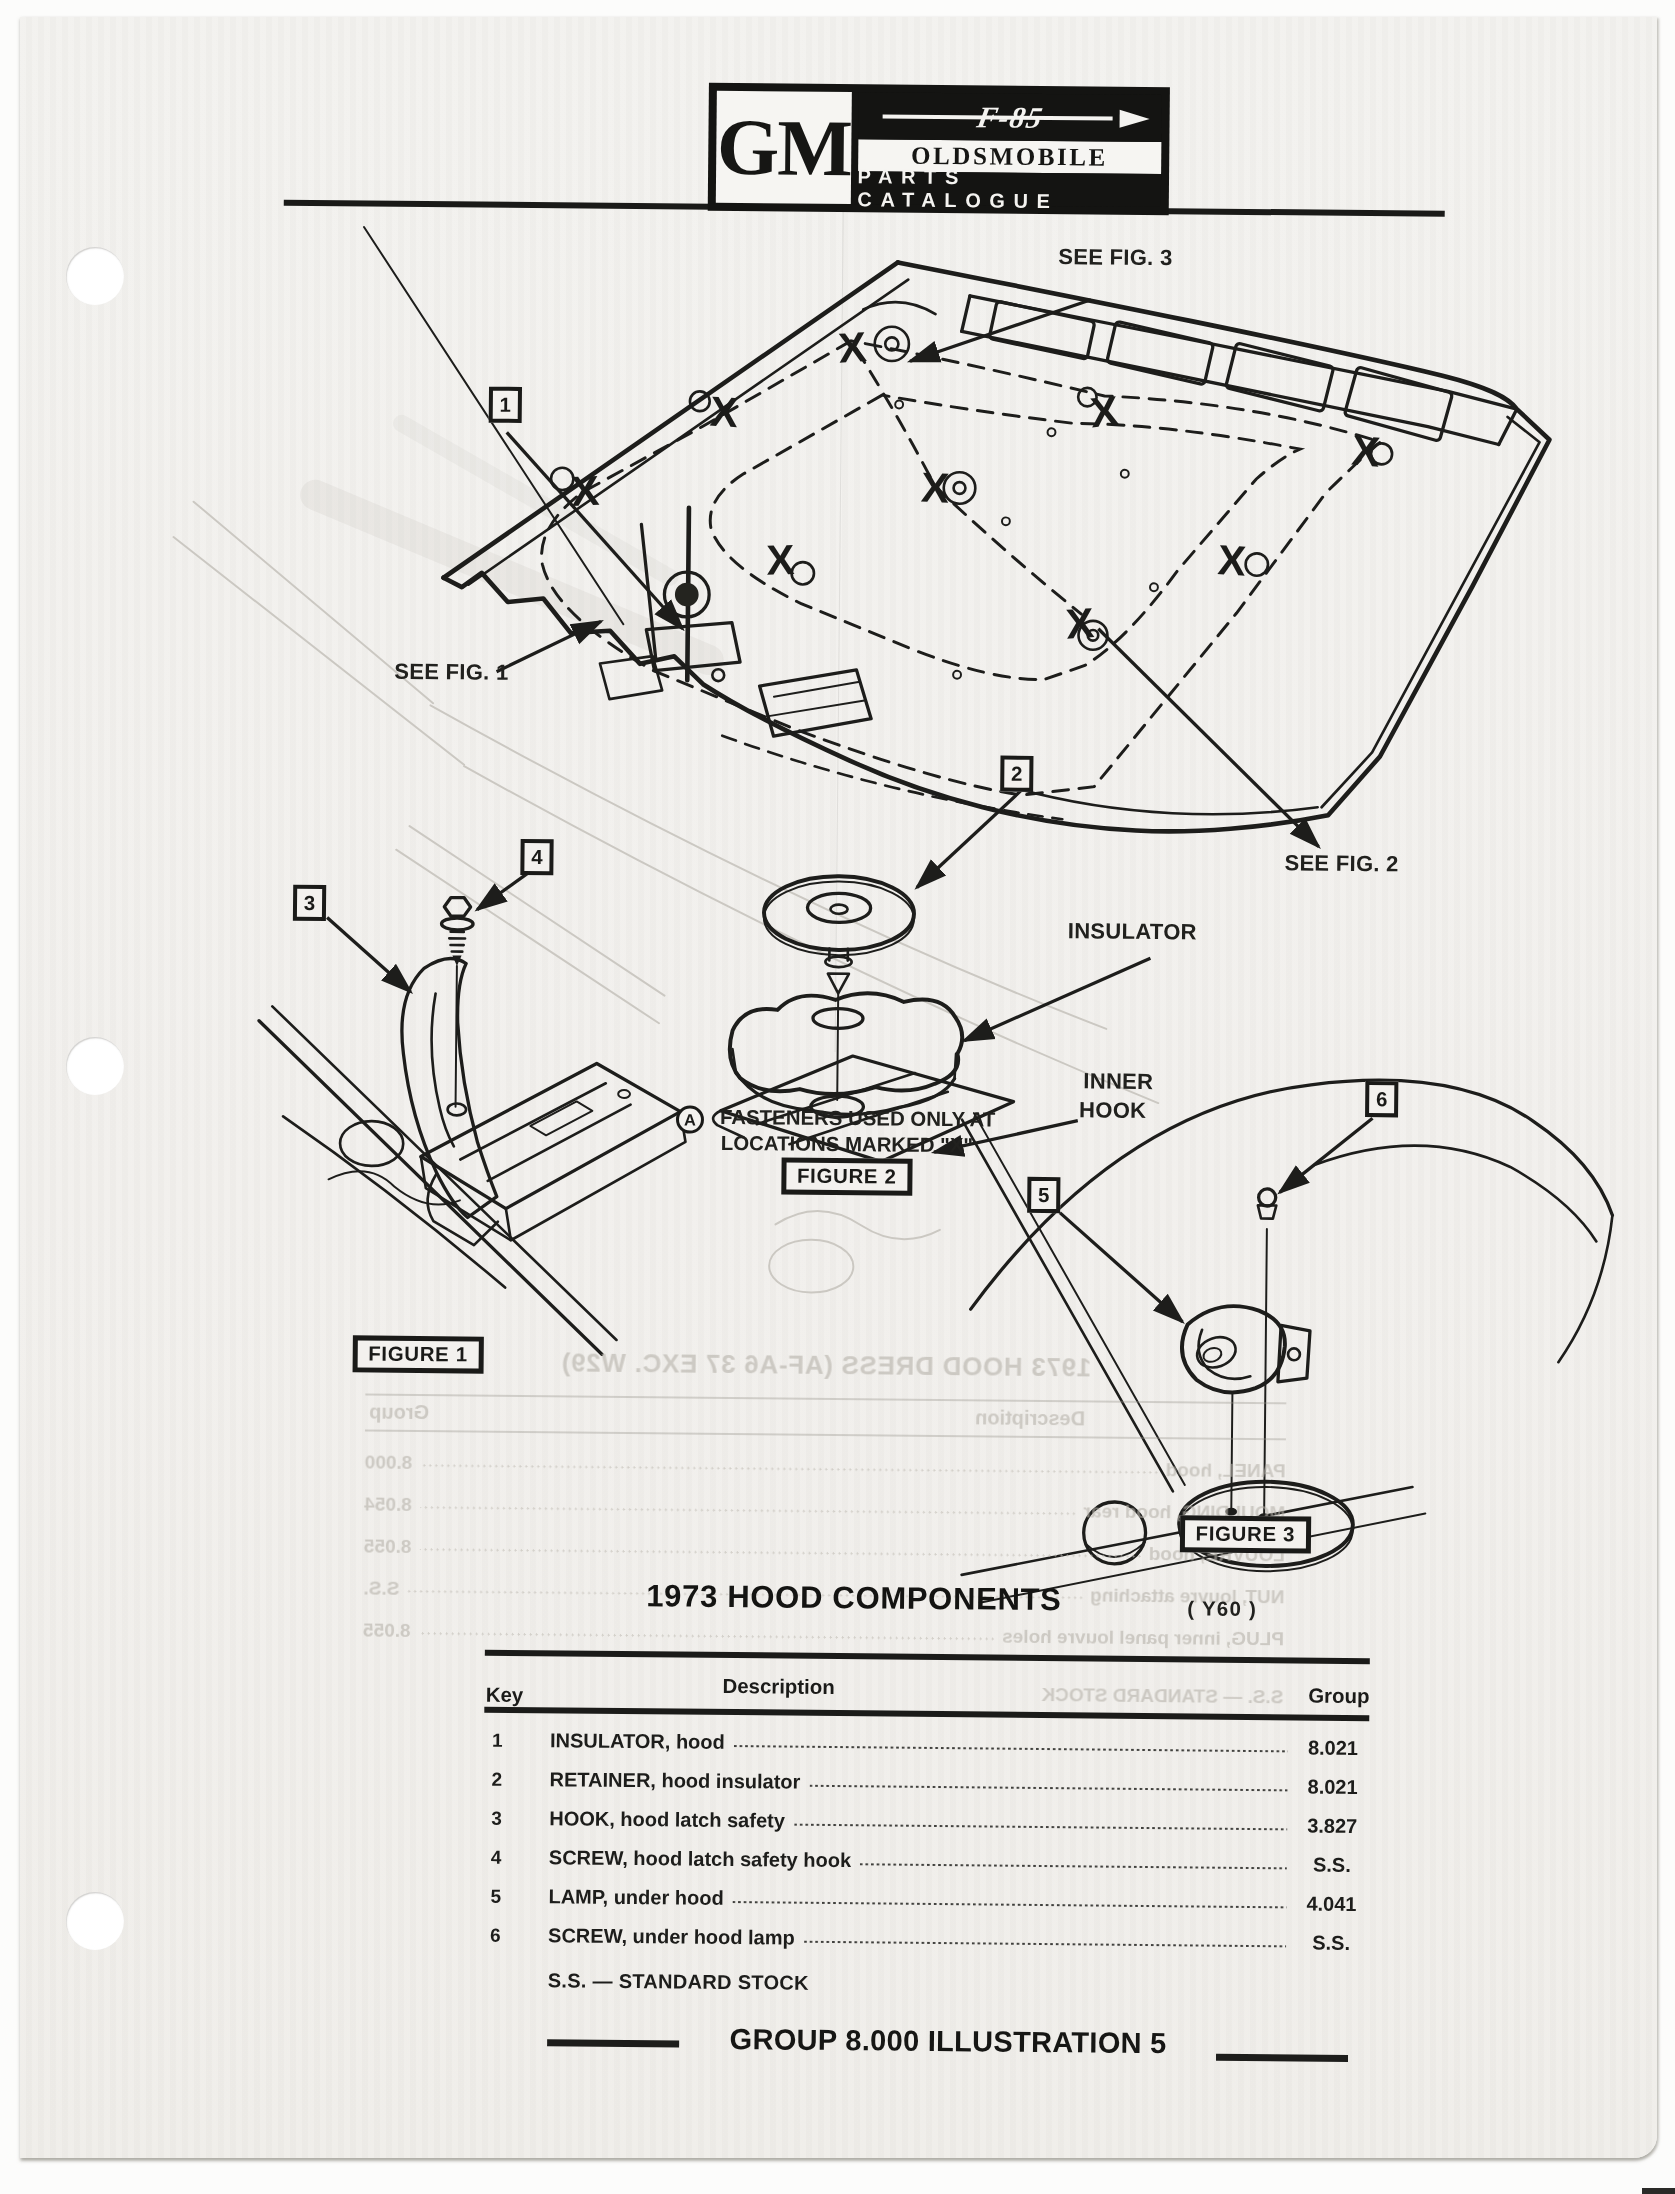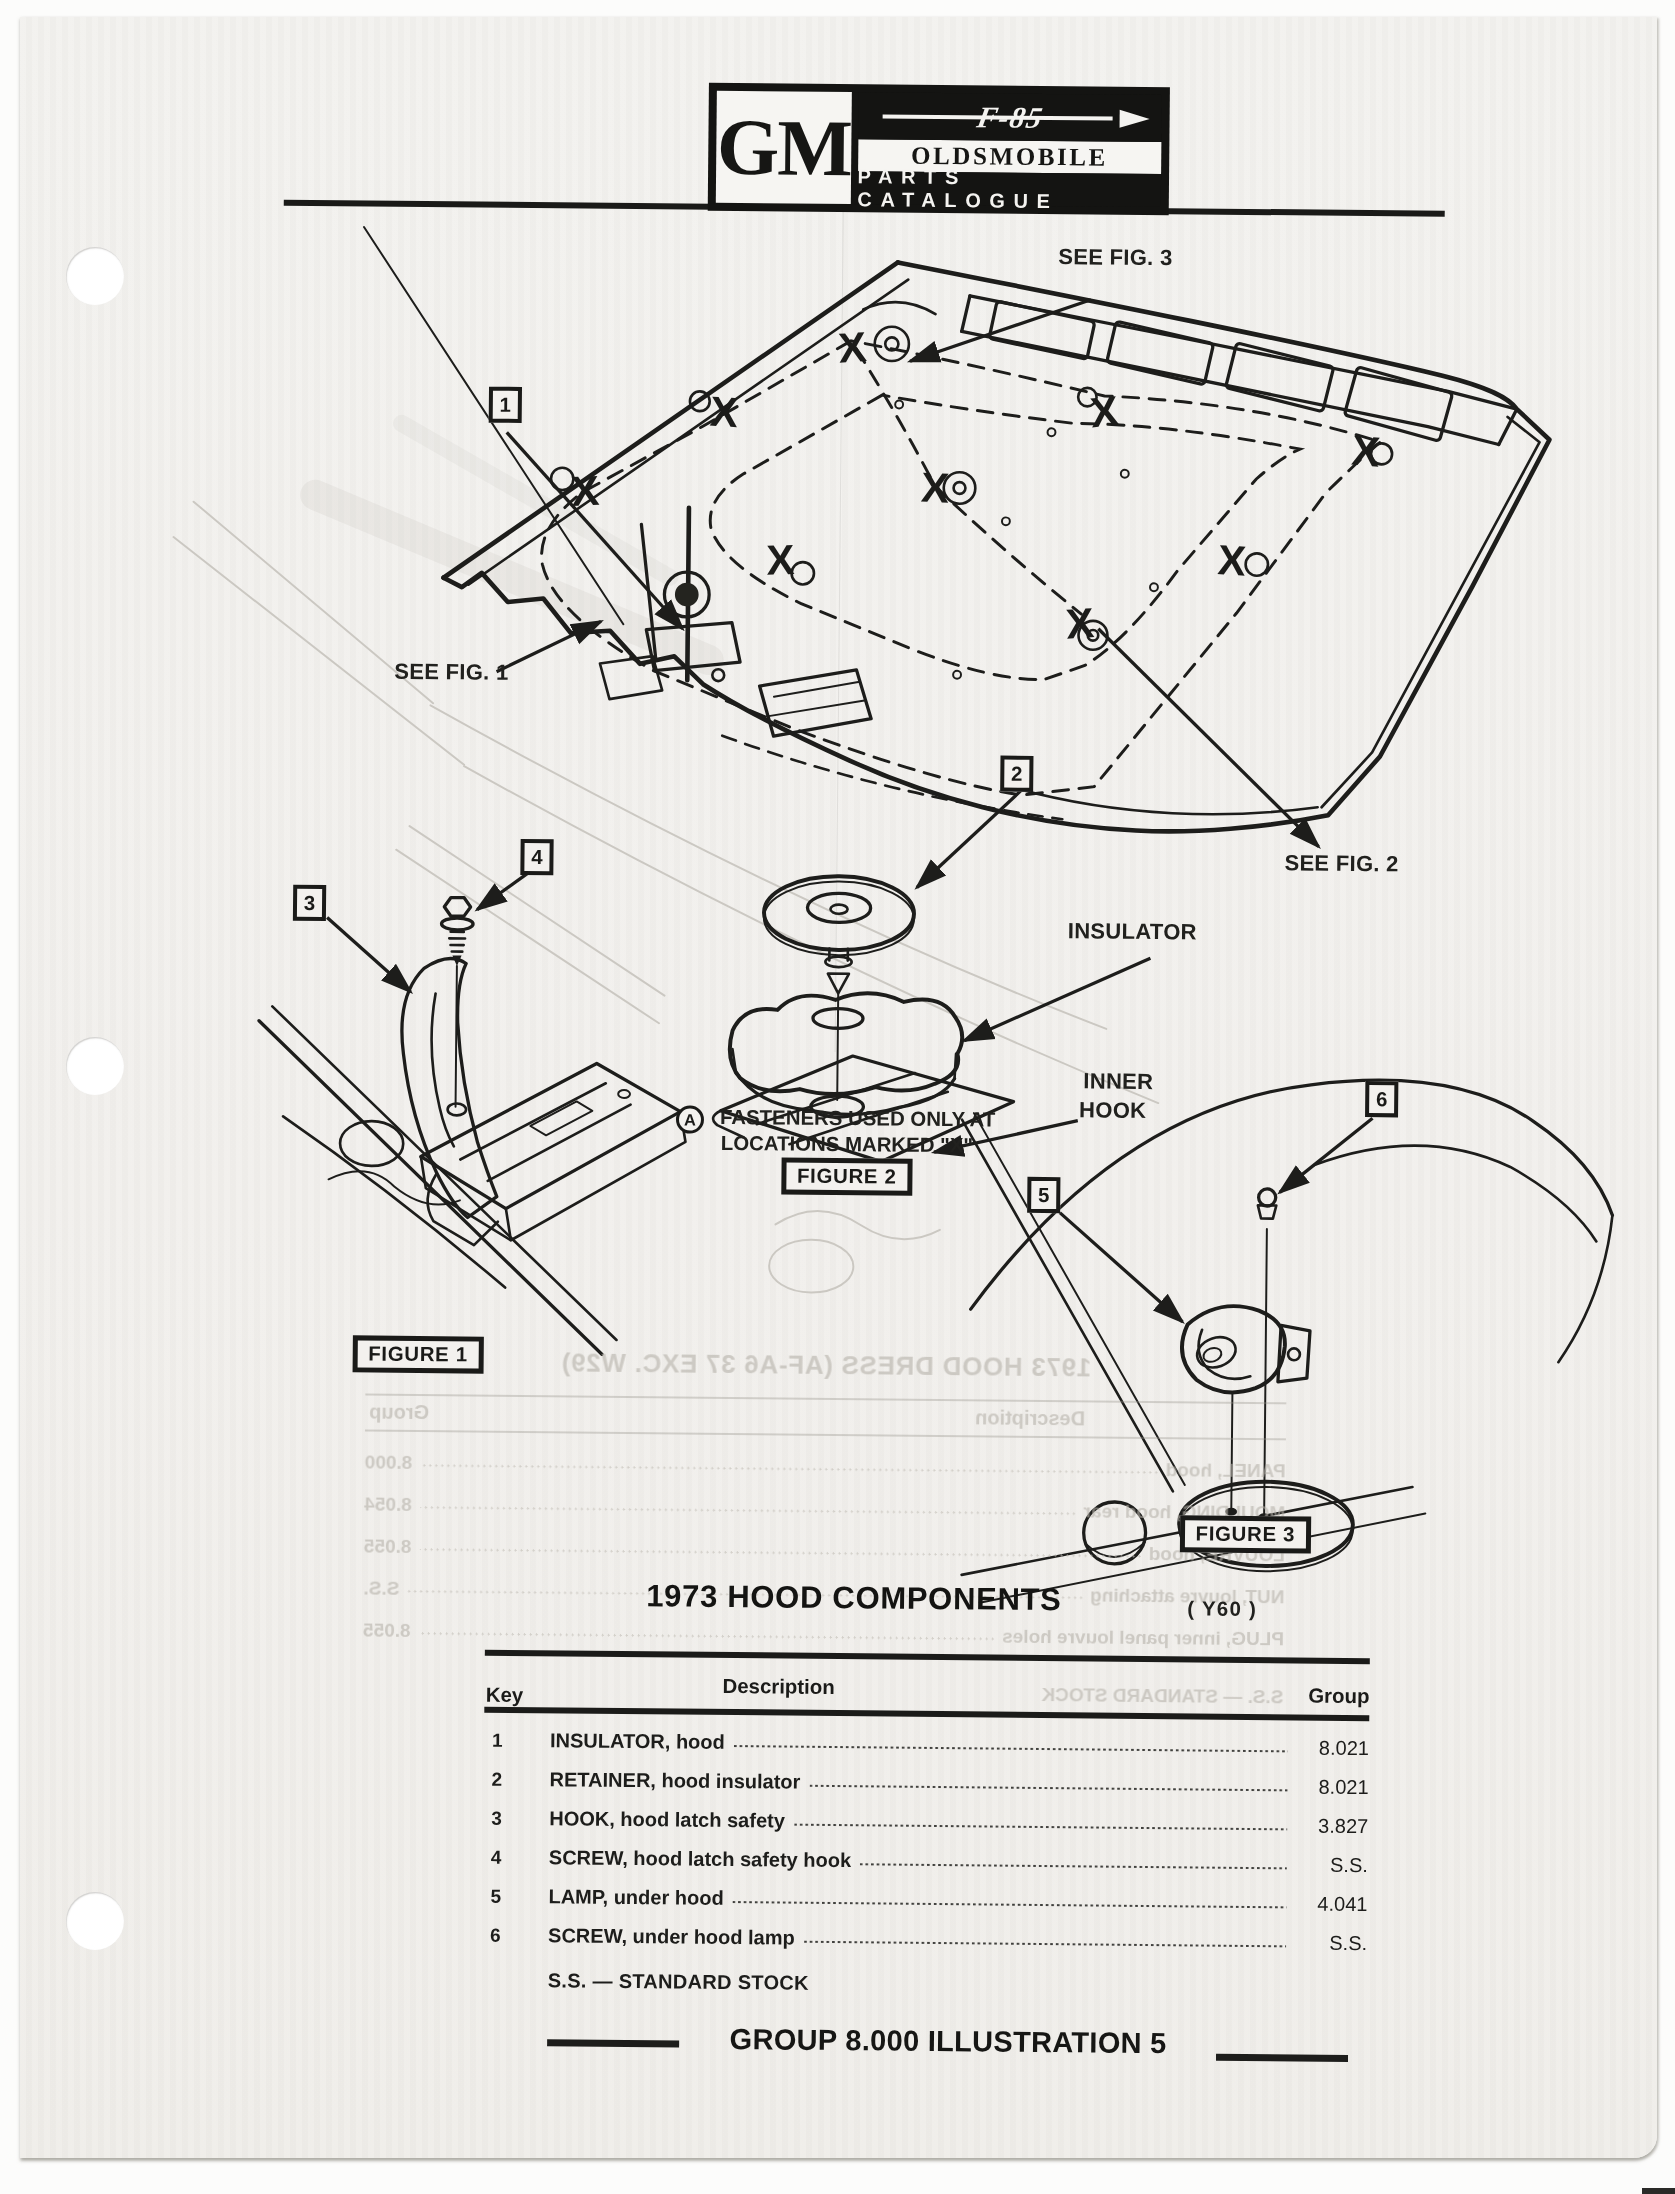--- a/index.html
+++ b/index.html
@@ -82,21 +82,21 @@
   .thead{position:relative;height:51px;}
   .th{position:absolute;font-weight:bold;font-size:20.4px;color:#1b1b19;}
   .th-key{left:1.3px;top:28px;}
   .th-desc{left:238px;top:17px;}
   .th-group{right:0;top:21px;}
   .trow{display:flex;align-items:flex-end;height:39px;}
   .tkey{width:66px;font-size:19px;font-weight:bold;padding-left:8px;box-sizing:border-box;}
   .tdesc{font-size:20px;font-weight:bold;white-space:nowrap;}
   .tlead{flex:1;height:4px;margin:0 9.2px 6px;background-image:radial-gradient(circle at 1.3px 2px,#3f3f3c 1.1px,rgba(0,0,0,0) 1.4px);
     background-size:5.6px 4px;background-repeat:repeat-x;}
-  .tgroup{width:72px;text-align:right;font-size:20px;font-weight:normal;}
+  .tgroup{width:72px;text-align:center;font-size:20px;font-weight:bold;}
   .tfoot{margin-top:22.4px;margin-left:66px;font-size:20px;font-weight:bold;letter-spacing:0.3px;}
 
   
   .footer-text{position:absolute;left:694px;top:2024px;width:526px;text-align:center;font-size:29px;font-weight:bold;color:#161614;letter-spacing:0.3px;white-space:nowrap;}
   .fdash{position:absolute;height:6.6px;background:#1d1d1b;}
   .fdash-l{left:556px;top:2042px;width:132px;}
   .fdash-r{left:1225px;top:2050px;width:132px;}
   .corner-mark{position:absolute;right:0;bottom:0;width:34px;height:6px;background:#2a2a28;}
 </style>
 </head>

